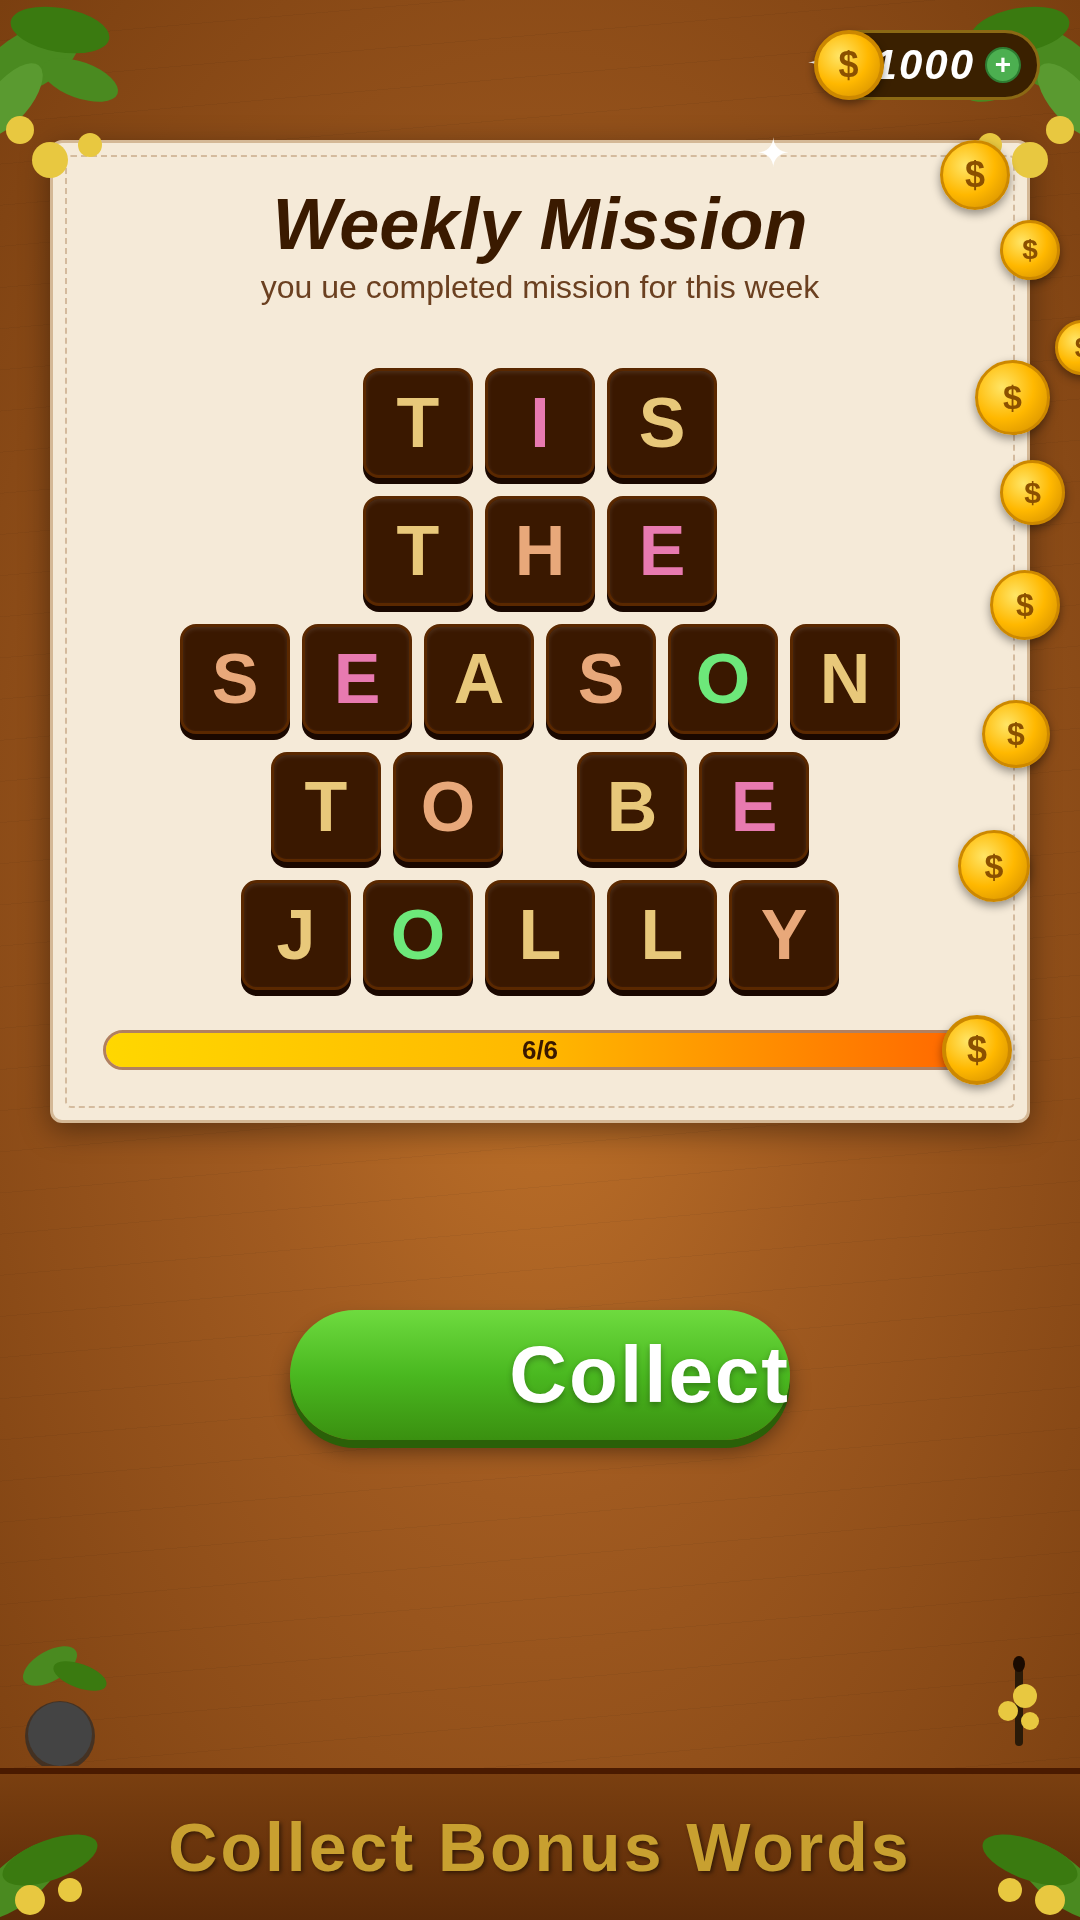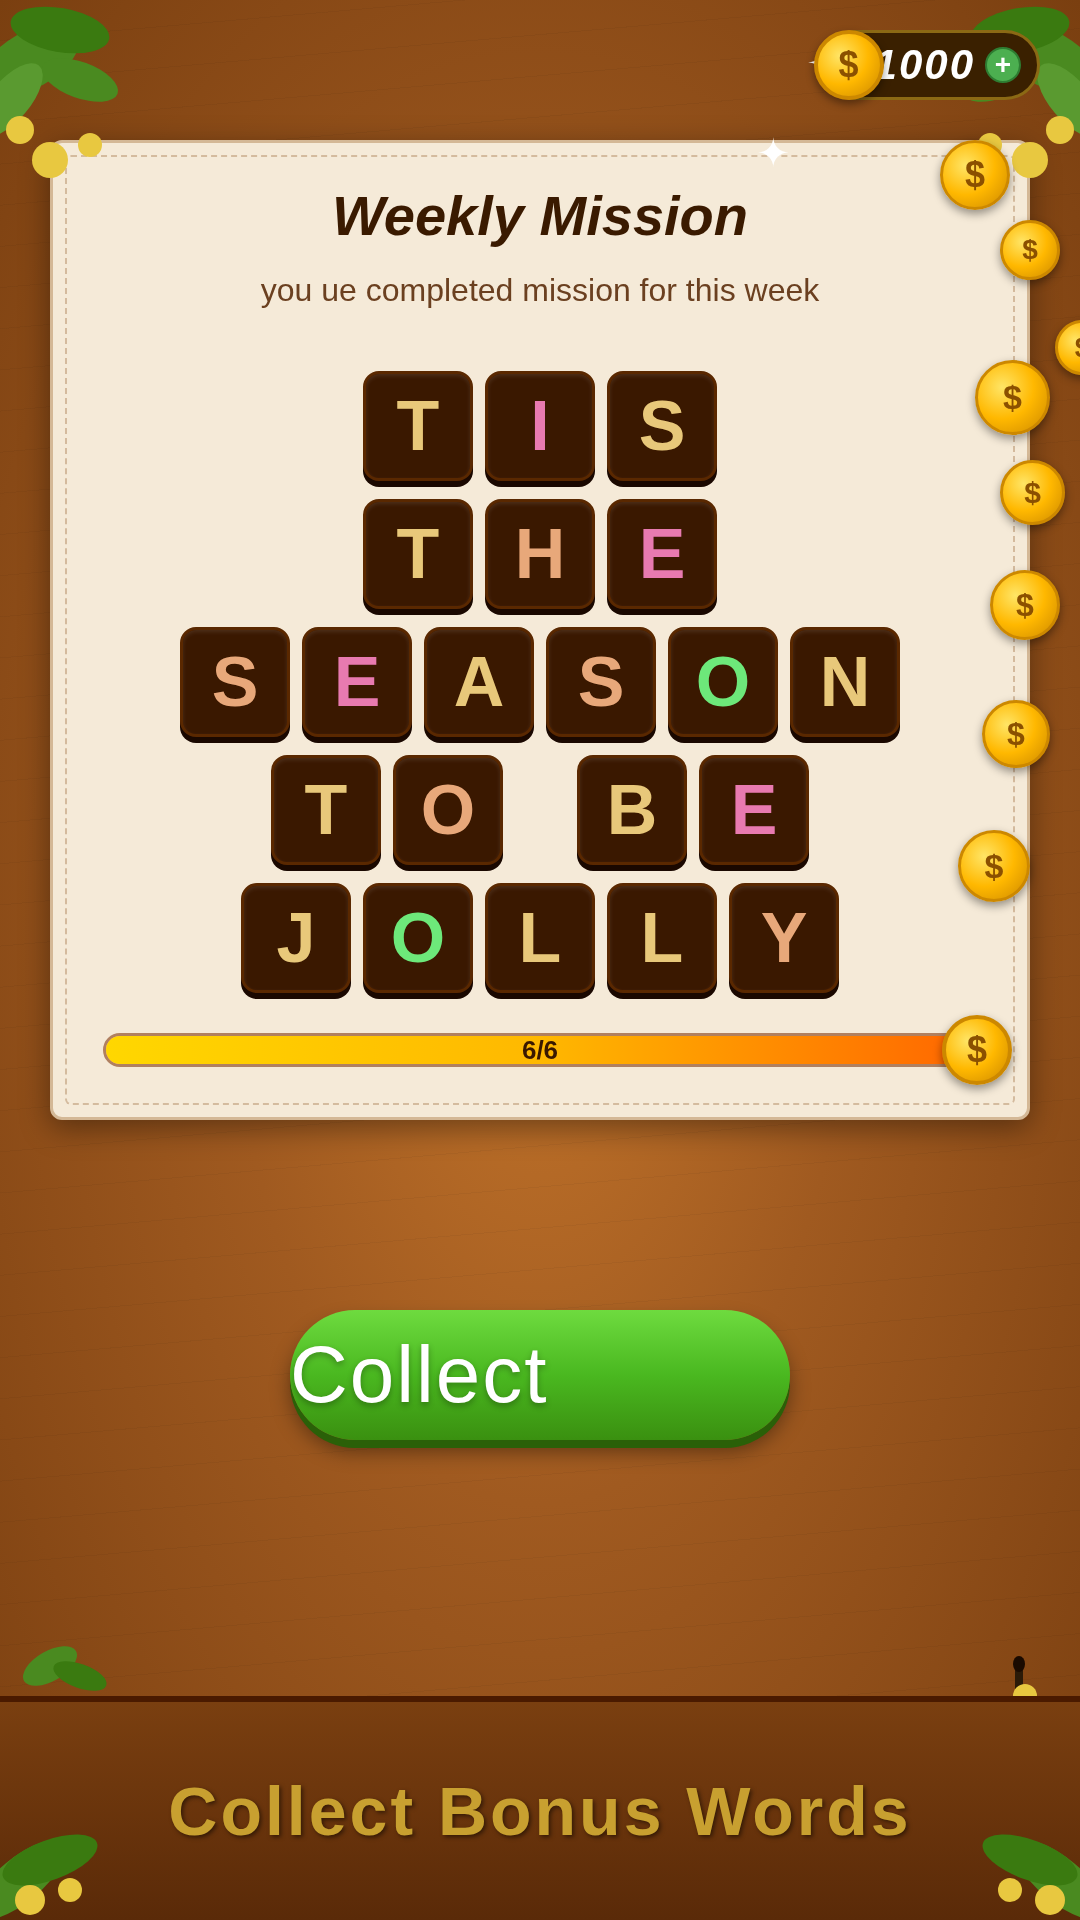--- a/index.html
+++ b/index.html
@@ -147,24 +147,24 @@
       content: '';
       position: absolute;
       inset: 12px;
       border: 2px dashed rgba(180,140,100,0.5);
       border-radius: 6px;
       pointer-events: none;
     }
 
     .mission-title {
       text-align: center;
-      font-size: 56px;
+      font-size: 72px;
       font-weight: 900;
       color: #3a1a00;
-      margin-bottom: 24px;
+      margin-bottom: 4px;
       font-style: italic;
     }
 
     .mission-subtitle {
       text-align: center;
       font-size: 32px;
       color: #6b4020;
       margin-bottom: 62px;
       font-weight: normal;
     }
@@ -198,21 +198,21 @@
     .letter-tile.color-peach { color: #e8a87a; }
 
     
     .progress-section {
       margin-top: 40px;
       position: relative;
     }
 
     .progress-bar-bg {
       width: 100%;
-      height: 34px;
+      height: 40px;
       background: #fca5a5;
       border-radius: 20px;
       overflow: visible;
       position: relative;
       border: 3px solid #b08060;
     }
 
     .progress-bar-fill {
       height: 100%;
       background: linear-gradient(to right, #FFD700, #FFB800, #FF6600);
@@ -255,39 +255,39 @@
       position: absolute;
       bottom: 480px;
       left: 50%;
       transform: translateX(-50%);
       width: 500px;
       height: 130px;
       background: linear-gradient(to bottom, #6edb3f, #4ab820, #3a9010);
       border-radius: 65px;
       display: flex;
       align-items: center;
-      justify-content: flex-start;
+      justify-content: flex-end;
       font-size: 80px;
-      font-weight: 400;
+      font-weight: 700;
       color: white;
       text-shadow: 0 3px 6px rgba(0,0,0,0.3);
       box-shadow: 0 8px 0 #2a6008, 0 12px 20px rgba(0,0,0,0.4);
       cursor: pointer;
       z-index: 10;
       border: none;
       letter-spacing: 2px;
     }
 
     
     .bottom-bar {
       position: absolute;
       bottom: 0;
       left: 0;
       right: 0;
-      height: 224px;
+      height: 152px;
       background: linear-gradient(to bottom, #7a3f10, #5a2a08);
       border-top: 6px solid #4a1a00;
       display: flex;
       align-items: center;
       justify-content: center;
       z-index: 10;
     }
 
     .bottom-text {
       font-size: 68px;

